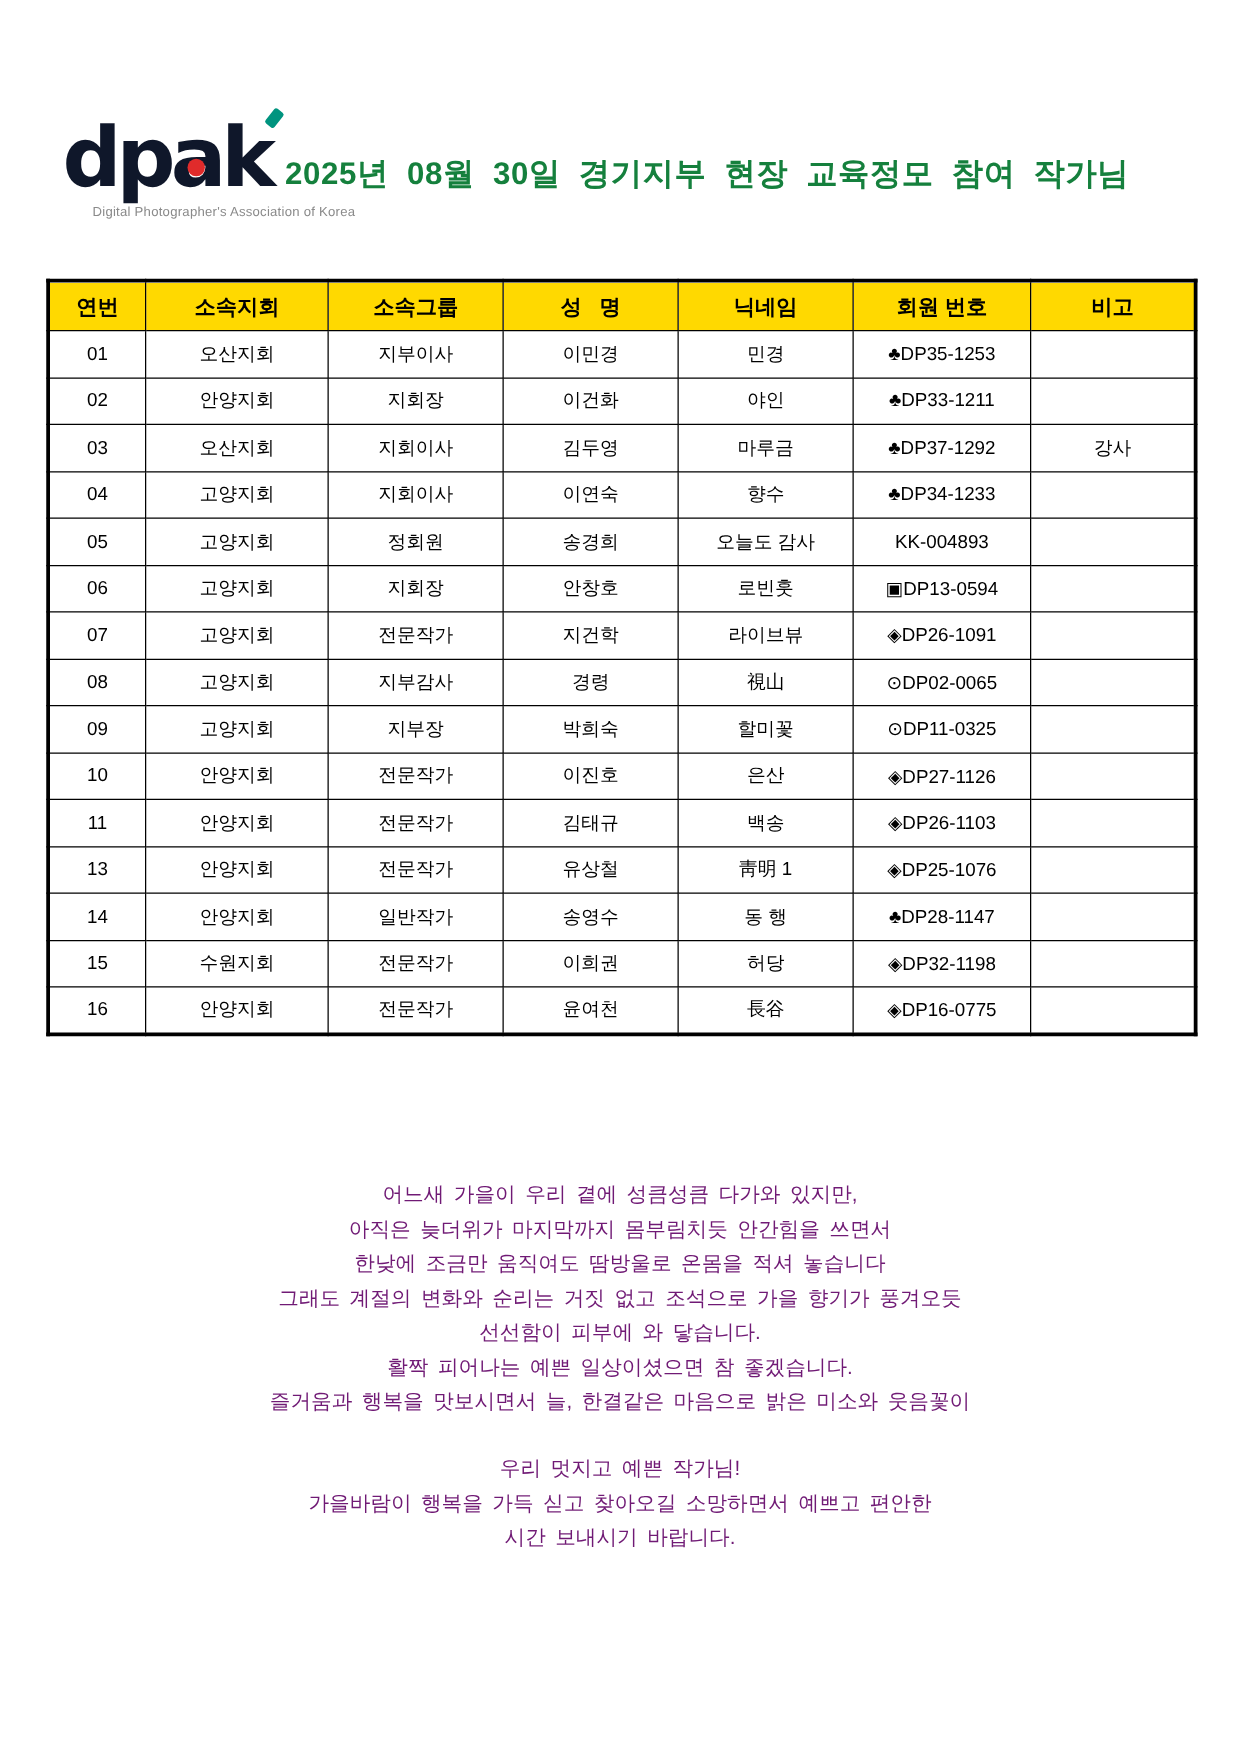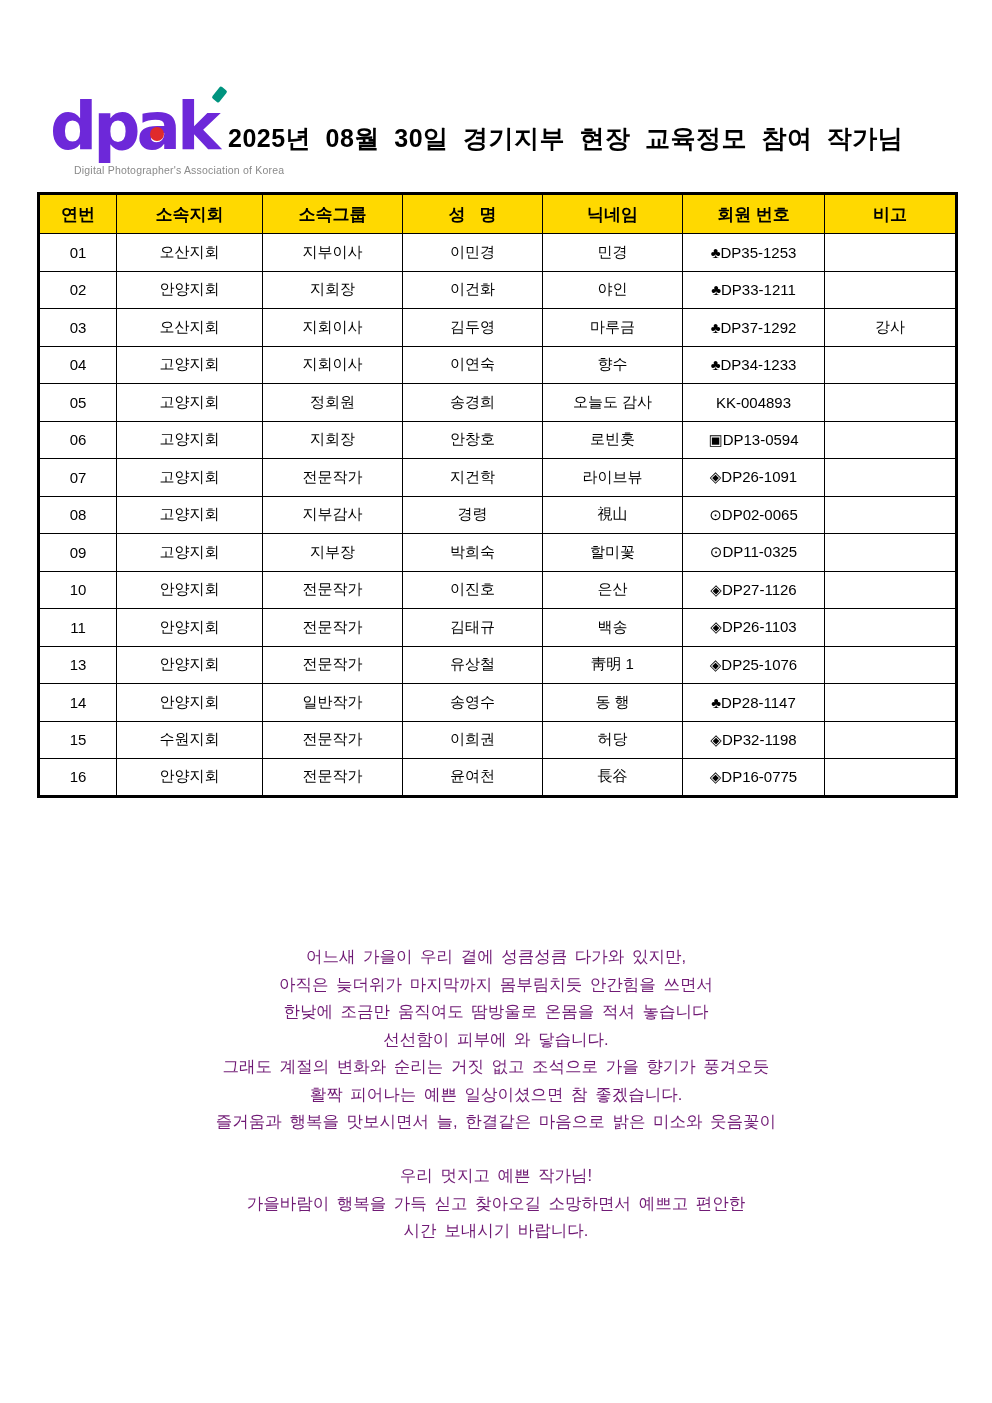--- a/index.html
+++ b/index.html
@@ -13,21 +13,21 @@
   .page { position: relative; width: 992px; height: 1403px; overflow: hidden; }
 
   
   .logo { position: absolute; left: 50px; top: 94px; width: 190px; }
   .logo-text {
     font-family: "DejaVu Sans", sans-serif;
     font-weight: 800;
     font-size: 66px;
     line-height: 1;
     letter-spacing: -4px;
-    color: #6d28d9;
+    color: #0f172a;
     white-space: nowrap;
   }
   .logo-a { position: relative; display: inline-block; }
   .logo-a::after {
     content: ""; position: absolute;
     width: 14px; height: 14px; border-radius: 50%;
     background: #E02B2B;
     left: 50%; top: 60%; transform: translate(-50%,-50%);
   }
   .logo-k { position: relative; display: inline-block; }
@@ -46,27 +46,27 @@
     white-space: nowrap;
     padding-left: 24px;
   }
 
   
   .doc-title {
     position: absolute; left: 228px; top: 122px; width: 666px;
     text-align: center;
     font-size: 25px; font-weight: 700;
     letter-spacing: 0.5px; word-spacing: 7px;
-    color: #000000;
+    color: #15803d;
     white-space: nowrap;
   }
 
   
   .roster {
-    position: absolute; left: 37px; top: 192px;
+    position: absolute; left: 37px; top: 223px;
     width: 918px;
     border-collapse: collapse;
     table-layout: fixed;
     border: 3px solid #000;
   }
   .roster th, .roster td {
     border: 1px solid #000;
     text-align: center;
     vertical-align: middle;
     white-space: pre;
@@ -269,22 +269,22 @@
           <td>◈DP16-0775</td>
           <td></td>
         </tr>
       </tbody>
   </table>
 
   <div class="closing closing-1">
       <div>어느새 가을이 우리 곁에 성큼성큼 다가와 있지만,</div>
       <div>아직은 늦더위가 마지막까지 몸부림치듯 안간힘을 쓰면서</div>
       <div>한낮에 조금만 움직여도 땀방울로 온몸을 적셔 놓습니다</div>
+      <div>그래도 계절의 변화와 순리는 거짓 없고 조석으로 가을 향기가 풍겨오듯</div>
       <div>선선함이 피부에 와 닿습니다.</div>
-      <div>그래도 계절의 변화와 순리는 거짓 없고 조석으로 가을 향기가 풍겨오듯</div>
       <div>활짝 피어나는 예쁜 일상이셨으면 참 좋겠습니다.</div>
       <div>즐거움과 행복을 맛보시면서 늘, 한결같은 마음으로 밝은 미소와 웃음꽃이</div>
     </div>
   <div class="closing closing-2">
       <div>우리 멋지고 예쁜 작가님!</div>
       <div>가을바람이 행복을 가득 싣고 찾아오길 소망하면서 예쁘고 편안한</div>
       <div>시간 보내시기 바랍니다.</div>
     </div>
 
 </div>

